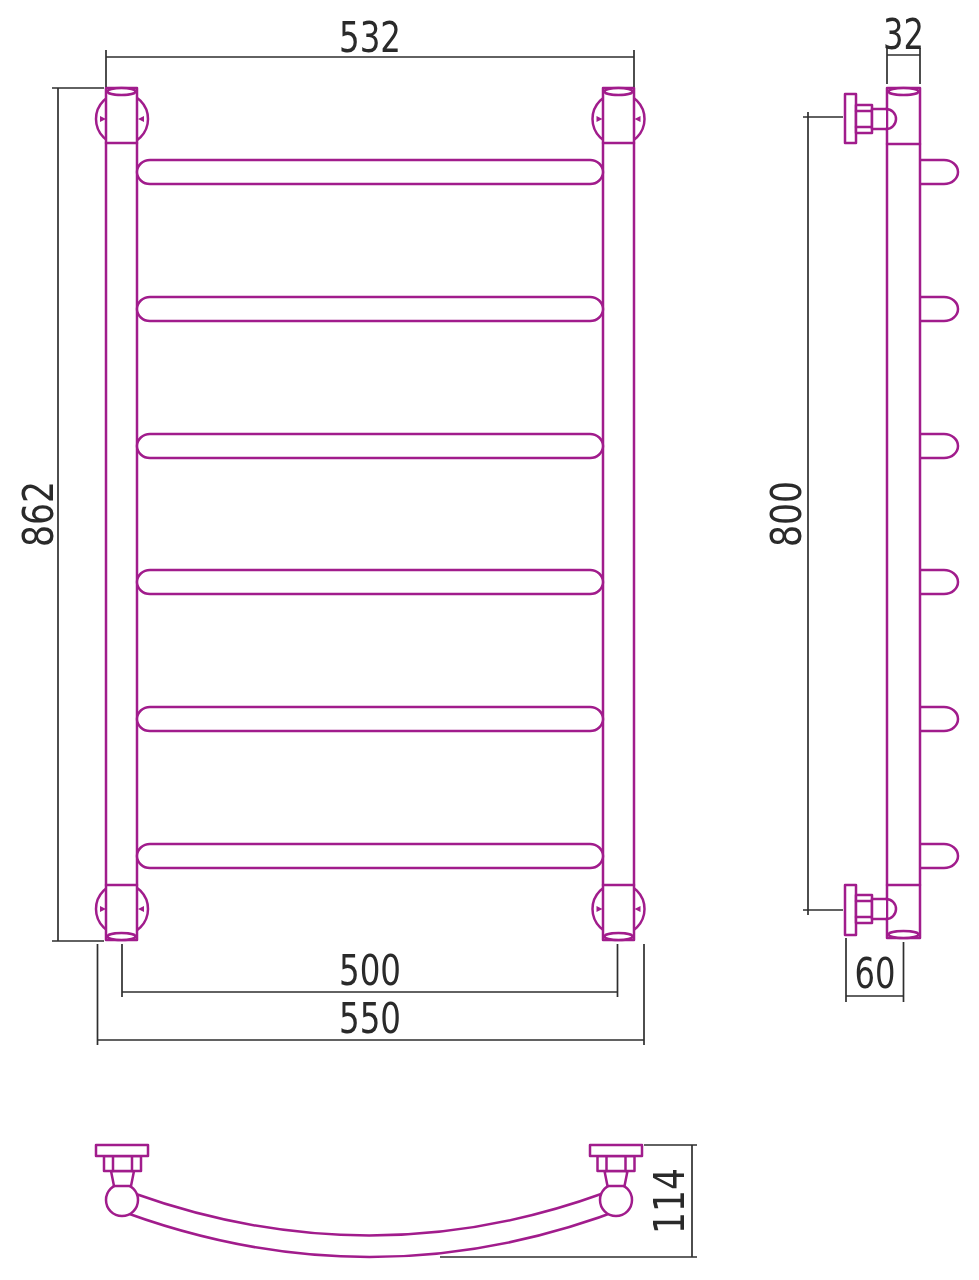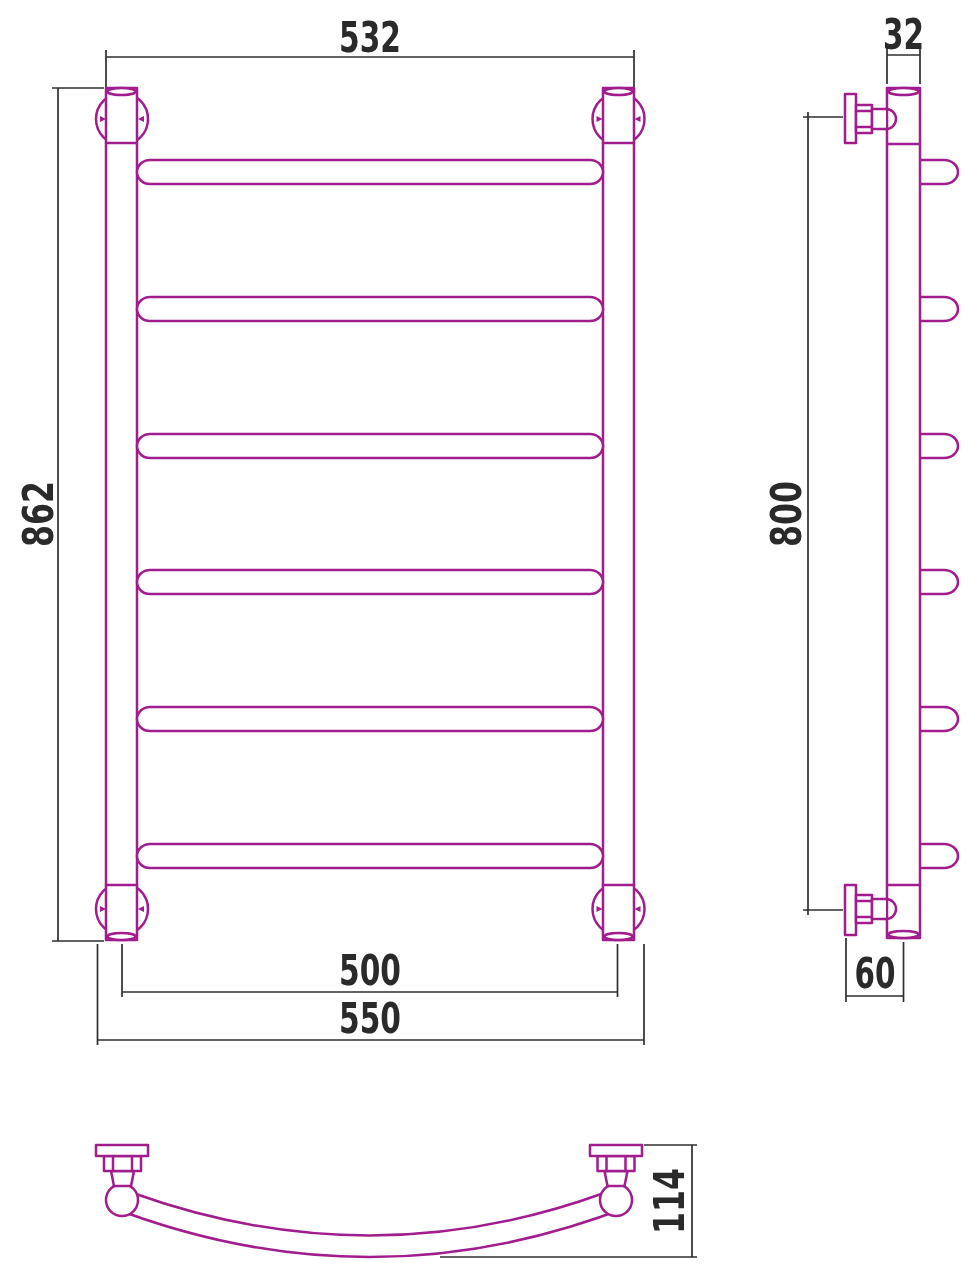--- a/index.html
+++ b/index.html
@@ -1,21 +1,21 @@
 <!DOCTYPE html>
 <html style="--outline: #A11C8C; --dim: #2F2F2F; --bg: #FFFFFF;"><head>
 <meta charset="utf-8">
 <style>
   :root{
     --outline:#A11C8C;
     --dim:#2F2F2F;
     --bg:#FFFFFF;
   }
   html,body{margin:0;padding:0;background:#fff;}
-  .stage{position:relative;width:979px;height:1280px;background:var(--bg);overflow:hidden;font-weight:bold;}
+  .stage{position:relative;width:979px;height:1280px;background:var(--bg);overflow:hidden;}
   svg{display:block;width:979px;height:1280px;}
   .obj{fill:#fff;stroke:var(--outline);stroke-width:2.5;stroke-linejoin:round;stroke-linecap:round;}
   .obj-line{fill:none;stroke:var(--outline);stroke-width:2.5;stroke-linejoin:round;stroke-linecap:round;}
   .obj-fill{fill:var(--outline);stroke:none;}
   .dim-line{fill:none;stroke:var(--dim);stroke-width:1.7;stroke-linecap:butt;}
   .dim-text{font-family:"DejaVu Sans",sans-serif;font-size:43px;fill:#2A2A2A;letter-spacing:0px;}
 </style>
 </head>
 <body>
 

